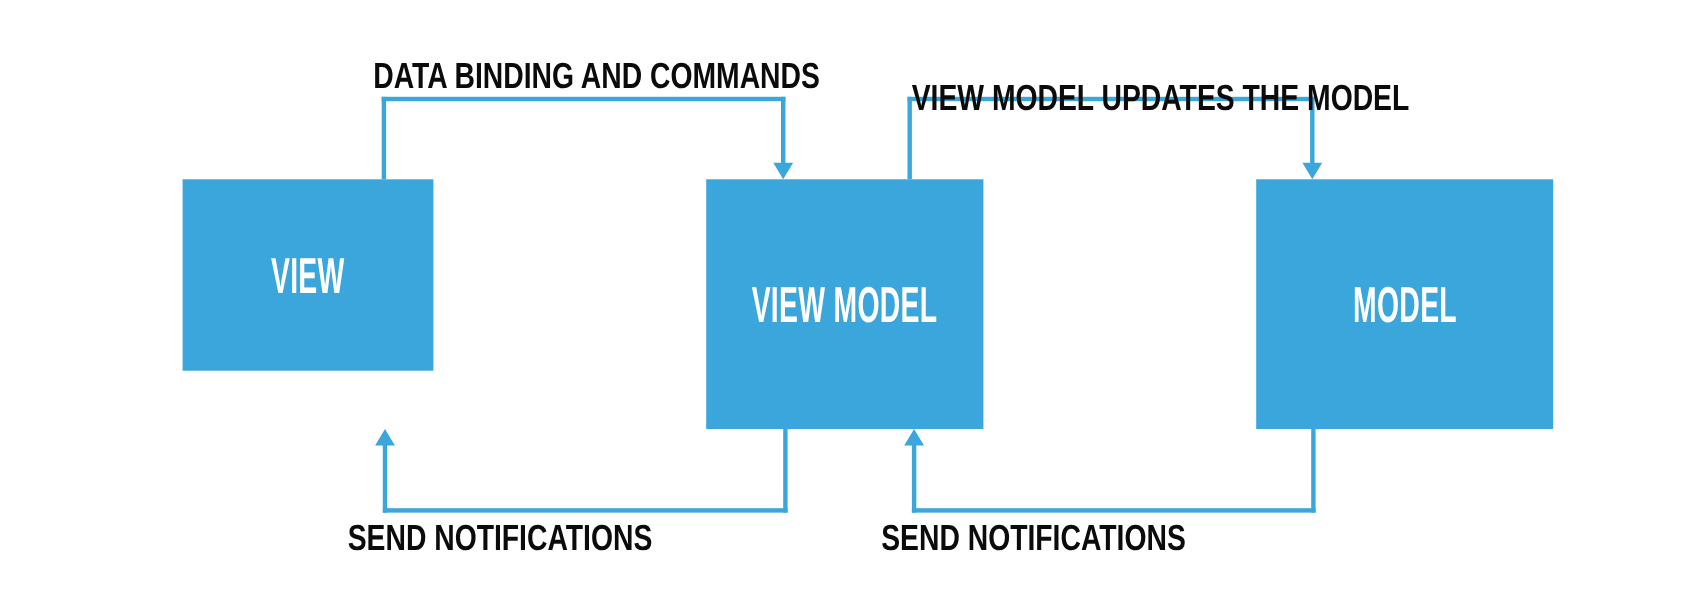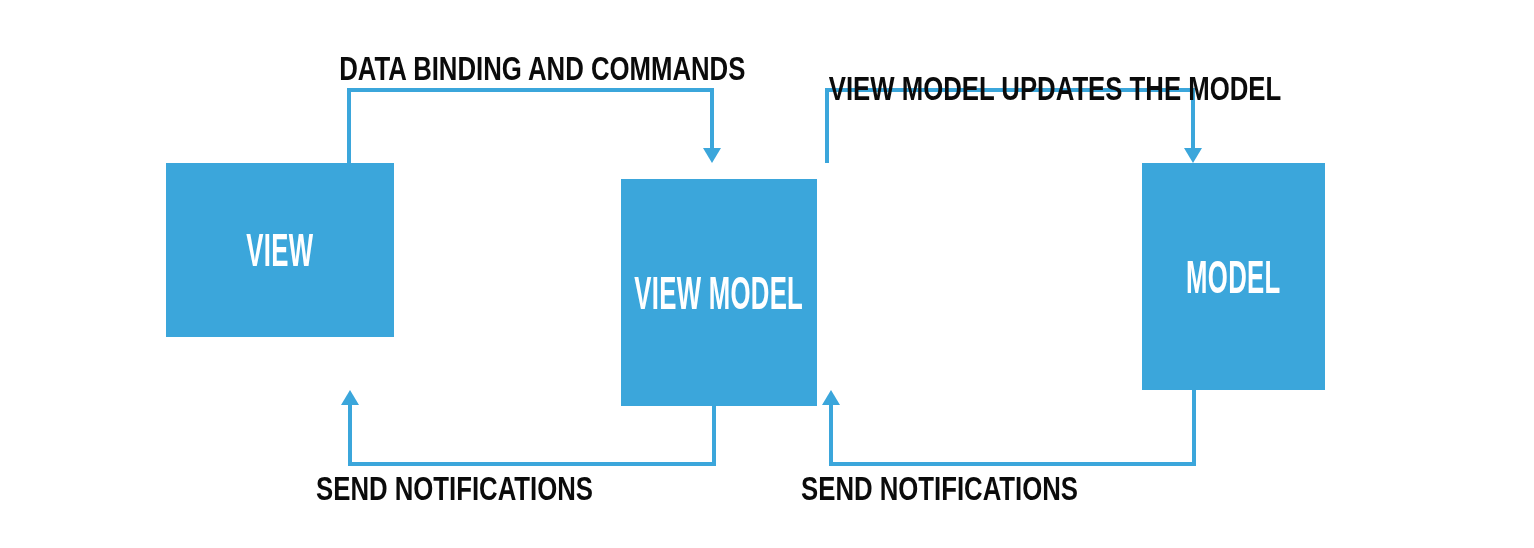--- a/index.html
+++ b/index.html
@@ -32,22 +32,22 @@
     display: inline-block;
     color: var(--box-text);
     font-size: 46px;
     font-weight: 700;
     white-space: nowrap;
     transform: scaleX(0.56);
     transform-origin: center center;
     letter-spacing: 0.5px;
   }
   .box-view        { left: 166px;  top: 163px; width: 228px; height: 174px; }
-  .box-view-model  { left: 621px;  top: 163px; width: 196px; height: 227px; margin-top: 16px; }
-  .box-model       { left: 1142px; top: 163px; width: 183px; height: 227px; }
+  .box-view-model  { left: 642px;  top: 163px; width: 252px; height: 227px; }
+  .box-model       { left: 1142px; top: 163px; width: 270px; height: 227px; }
 
   
   .seg {
     position: absolute;
     background: var(--accent);
   }
   
   .a1-v1 { left: 347px; top: 88px;  width: 4px;   height: 75px; }
   .a1-h  { left: 347px; top: 88px;  width: 367px; height: 4px;  }
   .a1-v2 { left: 710px; top: 88px;  width: 4px;   height: 62px; }

